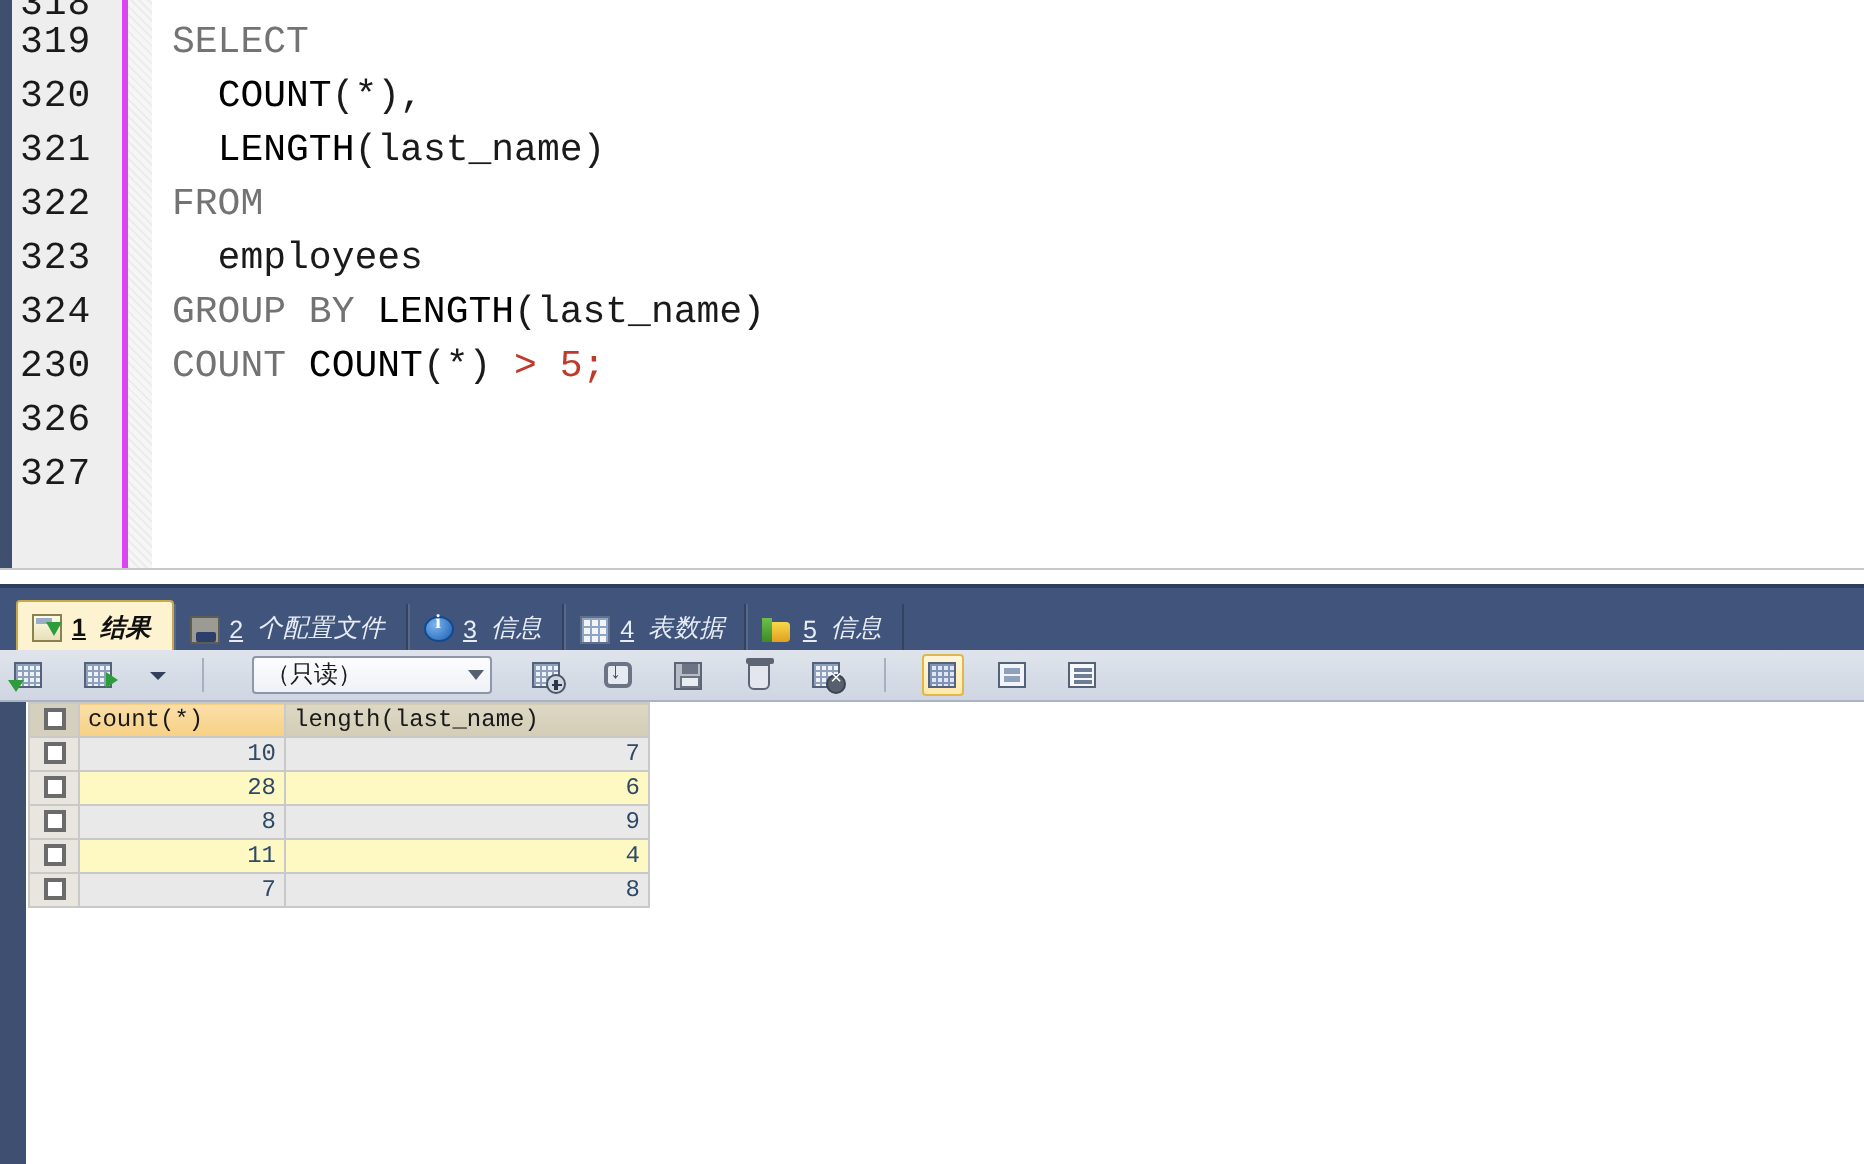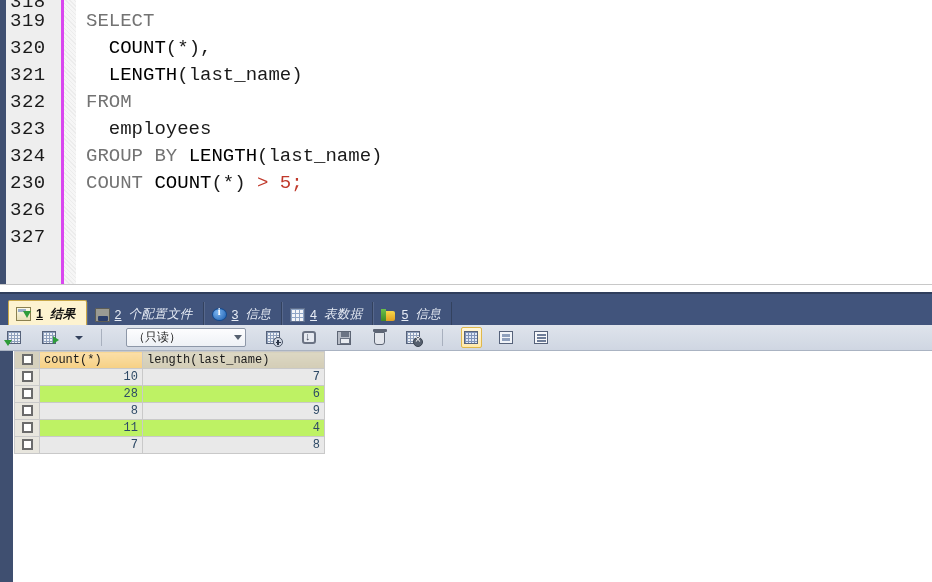--- a/index.html
+++ b/index.html
@@ -398,21 +398,21 @@
     width: 182px;
     background: linear-gradient(#ddd8c4, #d3cdb6);
     color: #1a1a1a;
     text-align: left;
     border: 1px solid #b6b0a0;
     font-weight: normal;
   }
   td.val {
     text-align: right;
     color: #2e4a66;
-    background: #bef264;
+    background: #fef9c3;
   }
   tr.odd td.val { background: #e9e9e9; }
   tr.selected td.val { background: #aec6e8; color: #17365d; }
   tr.selected td.cur  { border: 2px solid #000000; background: #aec6e8; }
   tr.selected td.sel-cell-head { background: #e4ddc4; }
 </style>
 </head>
 <body>
 
 <div id="app">

